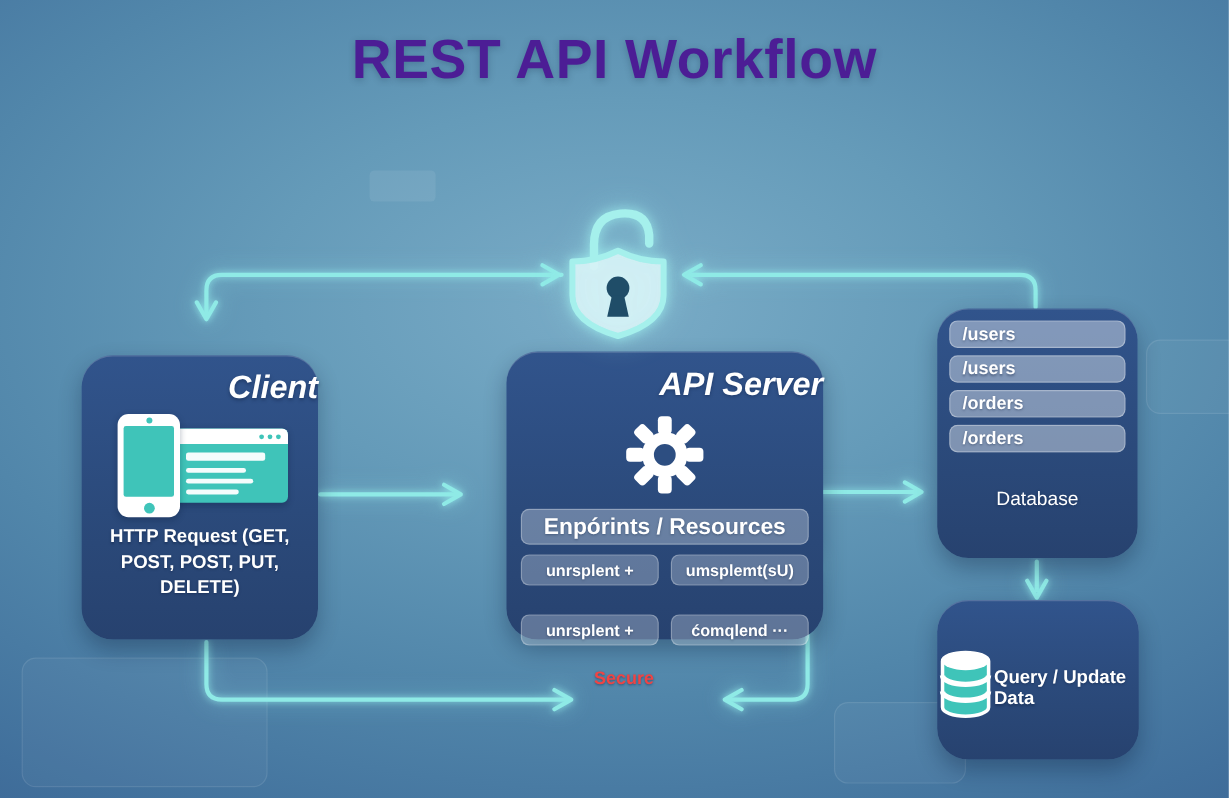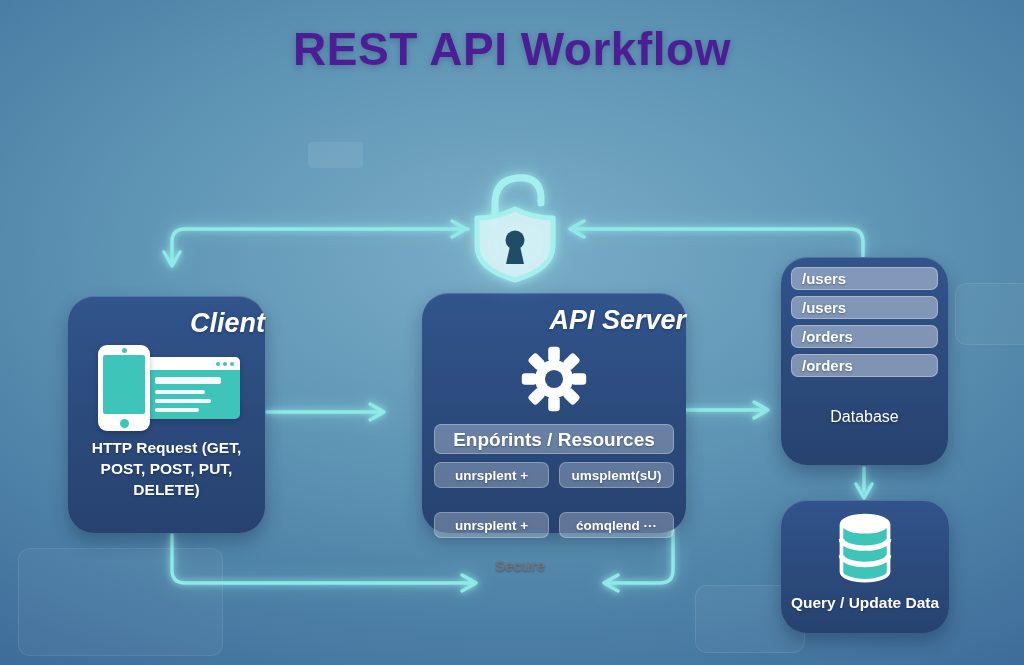--- a/index.html
+++ b/index.html
@@ -75,31 +75,31 @@
               display:flex; flex-direction:column; gap:6px; }
   .endpoint-row { height:23px; line-height:22px; padding-left:10px;
                   background:rgba(235,241,248,0.44); border:1px solid rgba(255,255,255,0.30);
                   border-radius:7px; font-size:15px; font-weight:bold;
                   text-shadow:0 1px 2px rgba(10,25,55,0.4); white-space:nowrap; }
   .db-label { margin-top:25px; text-align:center; font-size:16px; font-weight:normal;
               text-shadow:0 1px 3px rgba(10,25,55,0.4); }
 
   
   #query-box { left:781px; top:500px; width:168px; height:133px;
-               display:flex; flex-direction:column; align-items:center; padding-top:9px; }
+               display:flex; flex-direction:row; align-items:center; padding-top:9px; }
   .query-label { margin-top:5px; font-size:15.5px; font-weight:bold;
                  text-shadow:0 1px 2px rgba(10,25,55,0.4); }
 
   
   .lock-wrap { position:absolute; left:455px; top:166px; z-index:3;
                filter:drop-shadow(0 0 5px rgba(160,242,240,0.8)) drop-shadow(0 0 12px rgba(160,242,240,0.35)); }
 
   
   .secure-caption { position:absolute; left:432px; top:556px; width:176px; z-index:2;
-                    text-align:center; color:#737373; font-size:15px; font-weight:bold; line-height:1.3;
+                    text-align:center; color:#ef4444; font-size:15px; font-weight:bold; line-height:1.3;
                     text-shadow:0 1px 2px rgba(10,25,55,0.45); }
 </style>
 </head>
 <body>
 
 <div class="decor" id="decor-1" style="left:18px; top:548px; width:205px; height:108px;"></div>
 <div class="decor" id="decor-2" style="left:695px; top:585px; width:110px; height:68px;"></div>
 <div class="decor" id="decor-3" style="left:955px; top:283px; width:85px; height:62px;"></div>
 <div class="decor" id="decor-4" style="left:308px; top:142px; width:55px; height:26px;"></div>
 

